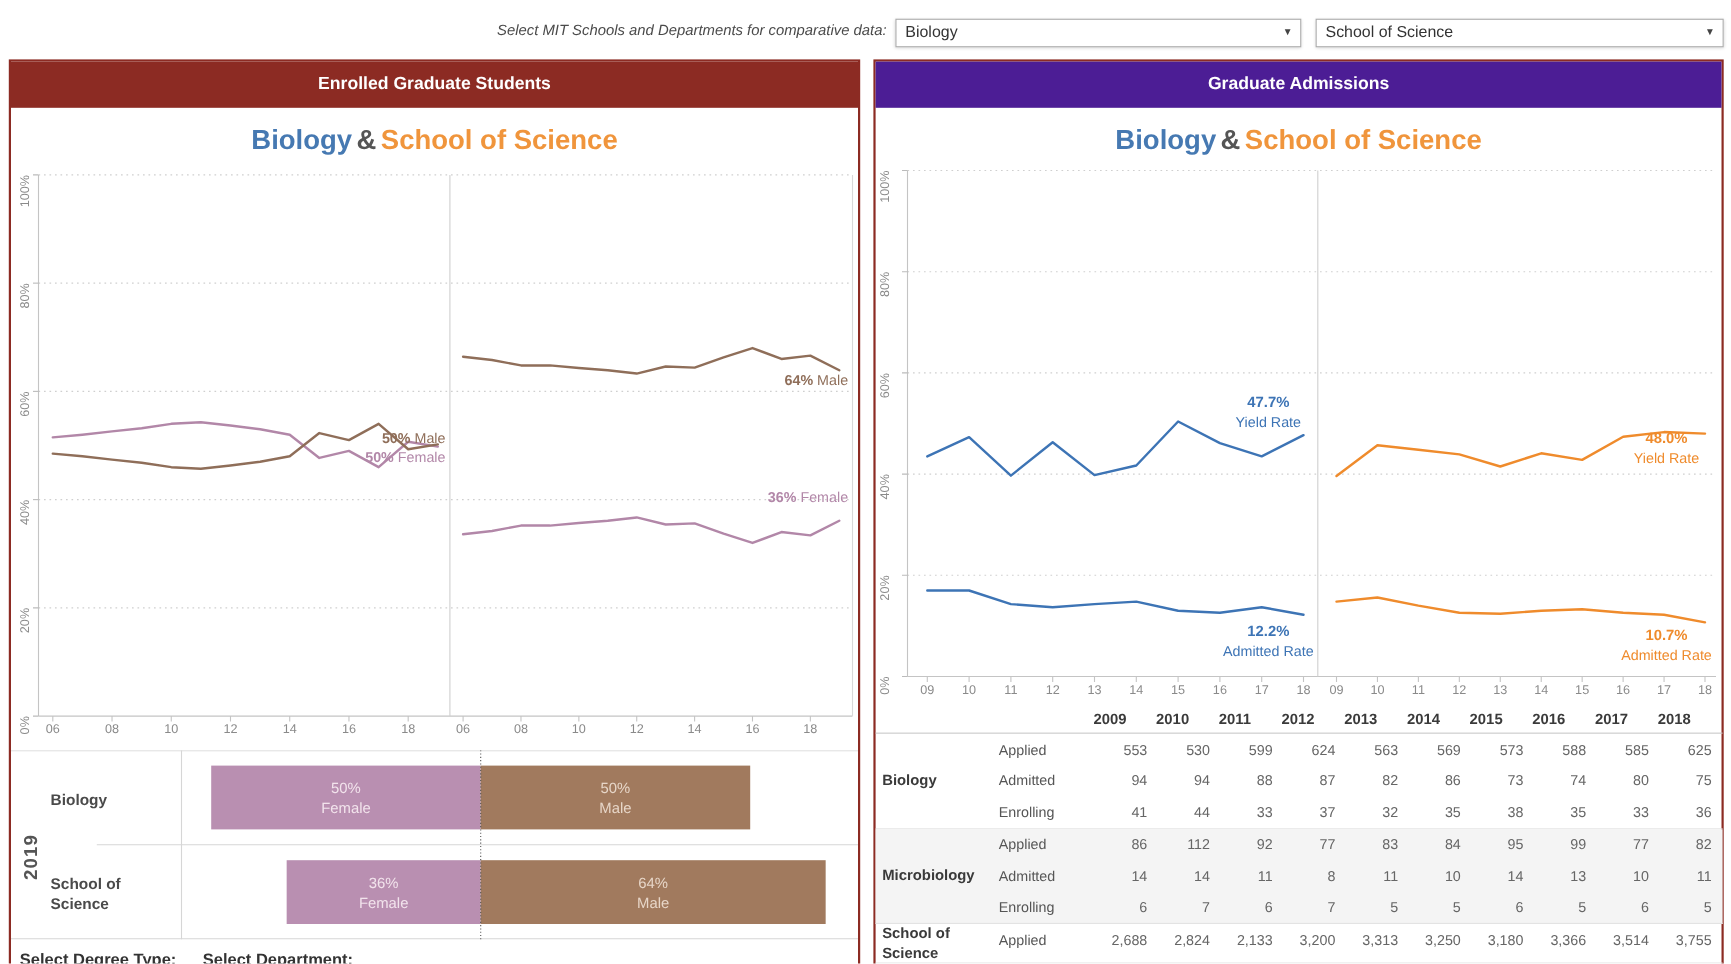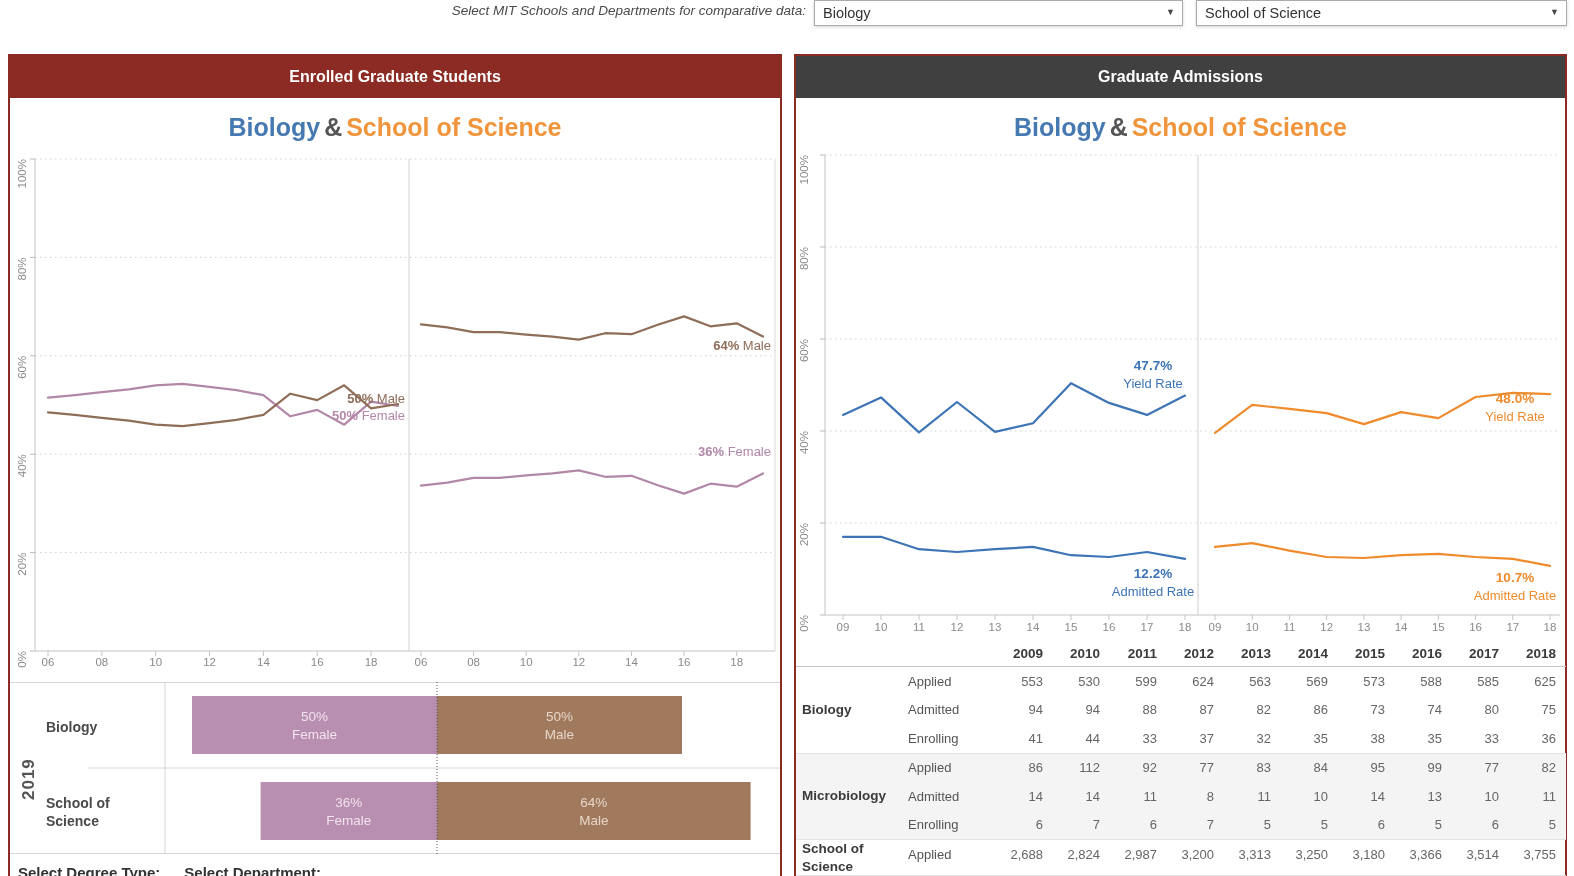--- a/index.html
+++ b/index.html
@@ -1,19 +1,19 @@
 <!DOCTYPE html>
 <html><head>
 <meta charset="utf-8">
 <style>
   html,body{margin:0;padding:0;}
   body{width:1574px;height:876px;overflow:hidden;position:relative;background:#fff;
        font-family:"Liberation Sans",sans-serif;}
   
-  .topbar{position:absolute;left:0;top:0;width:1374px;height:34px;background:#fff;}
+  .topbar{position:absolute;left:0;top:17px;width:1374px;height:34px;background:#fff;}
   .instruction{position:absolute;left:300px;top:3px;width:506px;text-align:right;
        font-style:italic;font-size:13.5px;color:#4a4a4a;}
   .dd{position:absolute;top:0;height:26px;background:#fff;border:1px solid #ababab;
        box-sizing:border-box;box-shadow:0 1px 3px rgba(0,0,0,.18);font-size:14.5px;color:#333;
        padding:4px 22px 0 8px;white-space:nowrap;overflow:hidden;cursor:pointer;}
   .dd .caret{position:absolute;right:7px;top:7px;font-size:9px;color:#444;line-height:1;}
   .dd1{left:814px;width:369px;}
   .dd2{left:1196px;width:371px;}
   
   .panel{position:absolute;top:54px;border:2px solid #8c2b23;background:#fff;box-sizing:border-box;height:830px;}
@@ -29,21 +29,21 @@
        align-items:center;justify-content:center;font-size:17px;font-weight:bold;color:#555;
        writing-mode:vertical-rl;transform:rotate(180deg);letter-spacing:1px;}
   .bar-row-label{position:absolute;left:36px;width:96px;font-size:14px;font-weight:bold;
        color:#4a4a4a;line-height:1.3;}
   .filters{position:absolute;left:8px;top:808px;display:flex;gap:24px;font-size:15px;
        font-weight:bold;color:#333;white-space:nowrap;}
   
   .adm-table{position:absolute;left:0px;top:585px;width:770px;font-size:13px;color:#666;}
   .t-hrow{display:flex;height:25px;align-items:center;border-bottom:1px solid #c9c9c9;}
   .t-hspacer{width:198px;}
-  .t-hcell{width:57px;text-align:right;padding-right:8px;box-sizing:border-box;
+  .t-hcell{width:57px;padding-right:8px;box-sizing:border-box;
        font-weight:bold;color:#3a3a3a;font-size:13.5px;}
   .t-group{display:flex;border-bottom:1px solid #e3e3e3;}
   .t-group.shaded{background:#f4f4f4;}
   .t-glabel{width:112px;display:flex;align-items:center;padding-left:6px;box-sizing:border-box;
        font-weight:bold;color:#3a3a3a;font-size:13.5px;line-height:1.3;}
   .t-rows{flex:1;}
   .t-mrow{display:flex;height:28.5px;align-items:center;}
   .t-metric{width:86px;color:#555;}
   .t-val{width:57px;text-align:right;padding-right:8px;box-sizing:border-box;}
 </style>
@@ -148,21 +148,21 @@
   <div class="year-label">2019</div>
   <div class="bar-row-label" style="top:662px">Biology</div>
   <div class="bar-row-label" style="top:738px">School of Science</div>
   <div class="filters">
     <span>Select Degree Type:</span>
     <span>Select Department:</span>
   </div>
 </div>
 
 <div class="panel panel-right" style="border-color: rgb(140, 43, 35);">
-  <div class="panel-header" style="background: #404040;">Graduate Admissions</div>
+  <div class="panel-header" style="background: #4c1d95;">Graduate Admissions</div>
   <div class="subtitle">
     <span class="sub-dept" style="color: rgb(70, 121, 178);">Biology</span><span class="amp">&amp;</span><span class="sub-school" style="color: rgb(240, 149, 60);">School of Science</span>
   </div>
   <svg id="admissions-svg" class="chart-svg" style="top:94px" width="770" height="490">
       <line x1="29" y1="373" x2="764" y2="373" stroke="#cfcfcf" stroke-width="1" stroke-dasharray="1.5,3.5"></line>
       <line x1="29" y1="281" x2="764" y2="281" stroke="#cfcfcf" stroke-width="1" stroke-dasharray="1.5,3.5"></line>
       <line x1="29" y1="189" x2="764" y2="189" stroke="#cfcfcf" stroke-width="1" stroke-dasharray="1.5,3.5"></line>
       <line x1="29" y1="97" x2="764" y2="97" stroke="#cfcfcf" stroke-width="1" stroke-dasharray="1.5,3.5"></line>
       <line x1="29" y1="5" x2="764" y2="5" stroke="#cfcfcf" stroke-width="1" stroke-dasharray="1.5,3.5"></line>
       <line x1="29" y1="465" x2="764" y2="465" stroke="#c4c4c4" stroke-width="1"></line>
@@ -335,21 +335,21 @@
           </div>
         </div>
       </div>
       <div class="t-group">
         <div class="t-glabel">School of Science</div>
         <div class="t-rows">
           <div class="t-mrow">
             <div class="t-metric">Applied</div>
             <div class="t-val">2,688</div>
             <div class="t-val">2,824</div>
-            <div class="t-val">2,987</div>
+            <div class="t-val">2,133</div>
             <div class="t-val">3,200</div>
             <div class="t-val">3,313</div>
             <div class="t-val">3,250</div>
             <div class="t-val">3,180</div>
             <div class="t-val">3,366</div>
             <div class="t-val">3,514</div>
             <div class="t-val">3,755</div>
           </div>
         </div>
       </div>

